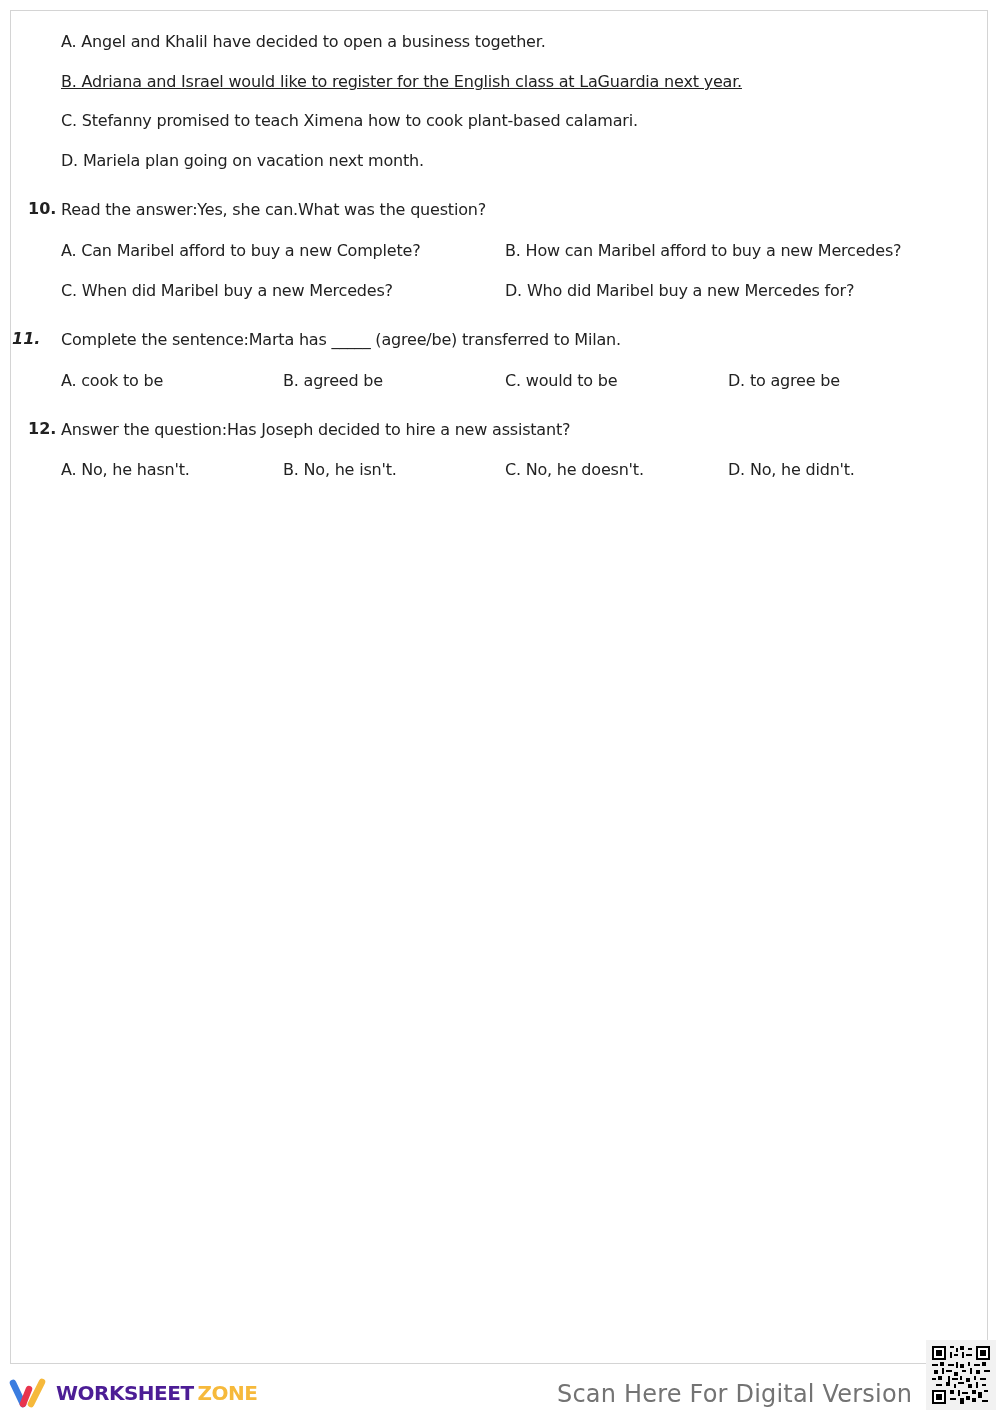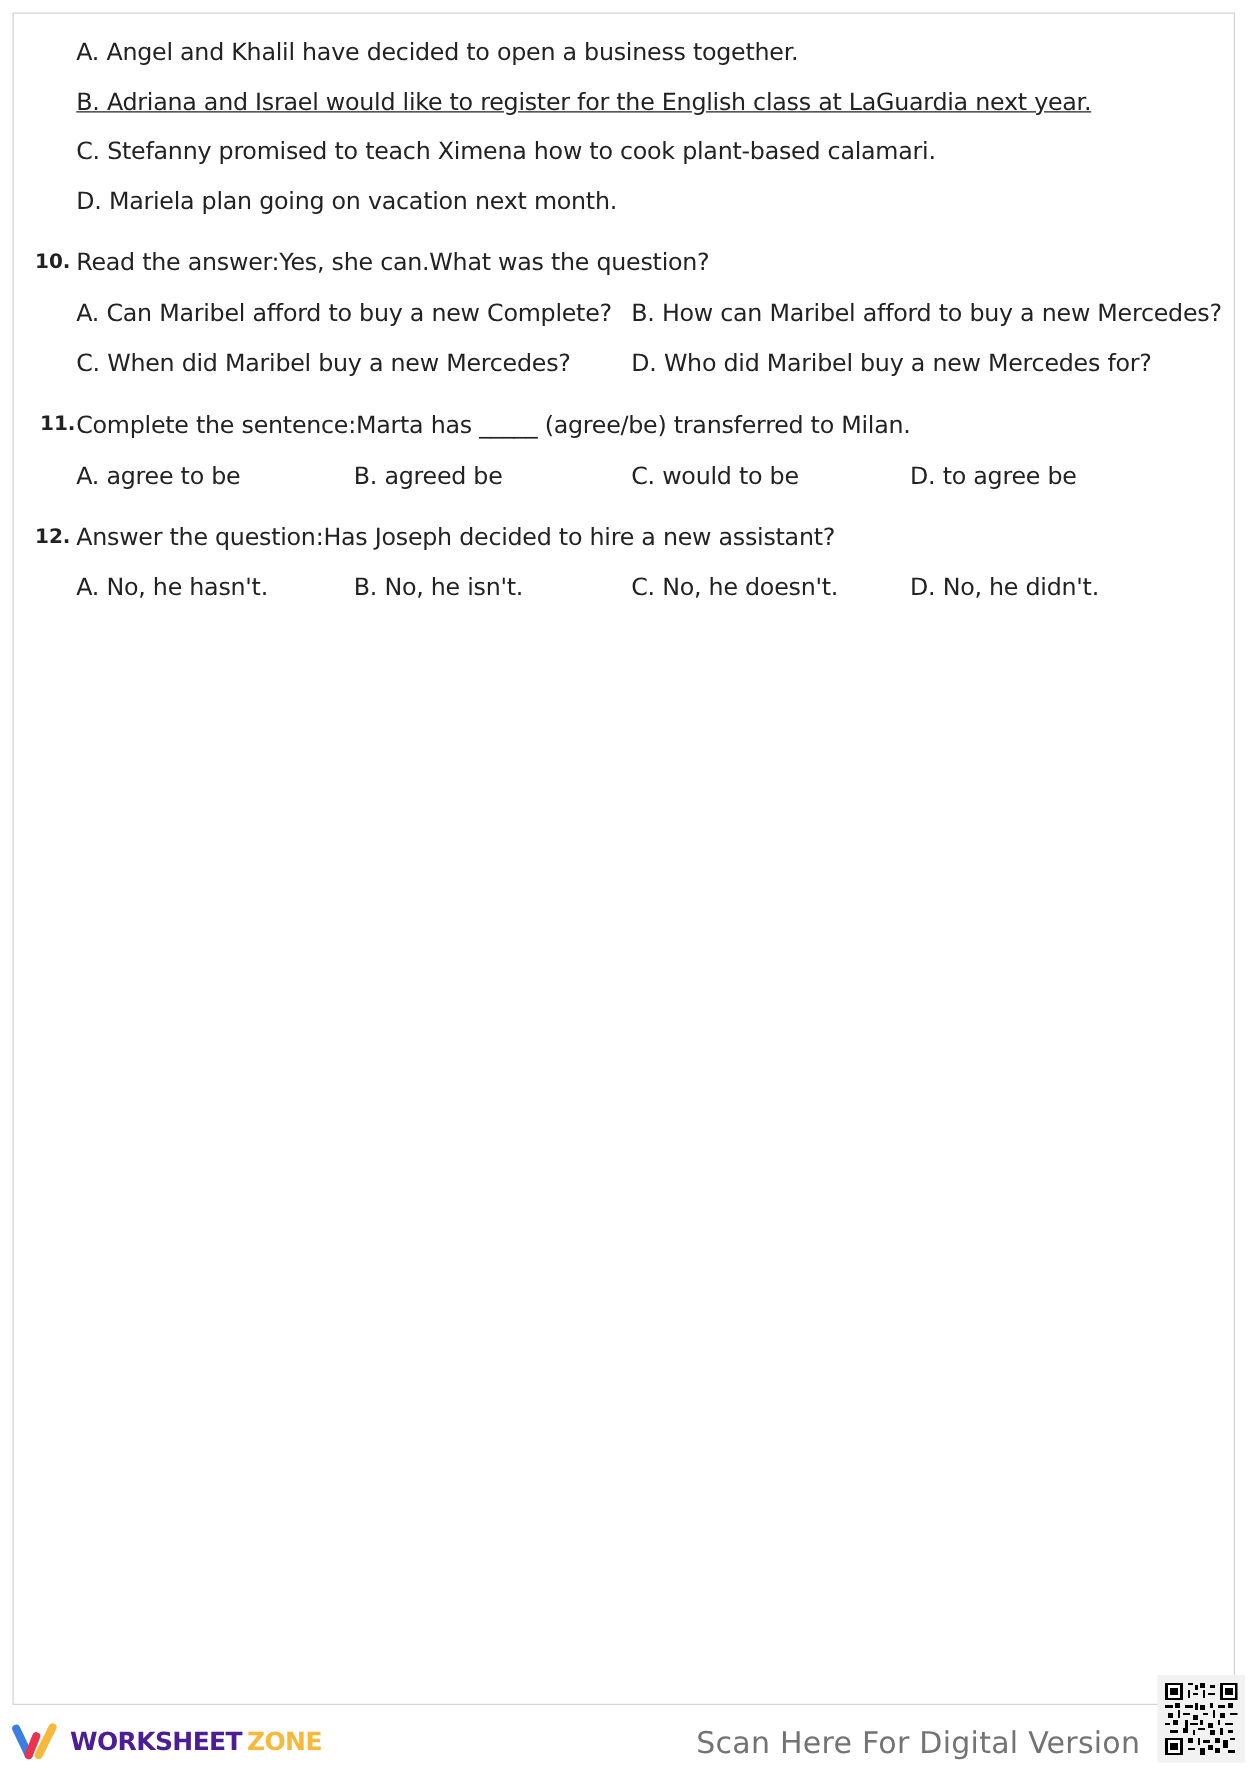--- a/index.html
+++ b/index.html
@@ -1,20 +1,20 @@
 <!DOCTYPE html>
 <html><head>
 <meta charset="utf-8">
 <style>
   html, body { margin:0; padding:0; background:#ffffff; }
   body { width:1000px; height:1414px; position:relative; overflow:hidden;
          font-family:"DejaVu Sans", sans-serif; color:#222; }
   .frame { position:absolute; left:10px; top:10px; width:978px; height:1354px;
            border:1px solid #d4d4d4; box-sizing:border-box; }
-  .line { position:absolute; font-size:19px; line-height:20px; white-space:nowrap; letter-spacing:-0.2px; }
+  .line { position:absolute; font-size:16px; line-height:20px; white-space:nowrap; letter-spacing:-0.2px; }
   .qnum { position:absolute; font-size:16px; font-weight:bold; line-height:20px; }
   .footer-logo { position:absolute; left:8px; top:1376px; height:34px; display:flex; align-items:center; }
   .logo-text { font-family:"DejaVu Sans", sans-serif; font-weight:bold; font-size:20px; letter-spacing:-0.5px; margin-left:6px; }
   .logo-w { color:#4c1d95; }
   .logo-z { color:#f6b93b; }
   .scan-text { position:absolute; left:557px; top:1380px; font-size:24px; color:#737373; white-space:nowrap; letter-spacing:0.2px; }
   .qr { position:absolute; left:926px; top:1340px; width:70px; height:70px; background:#f2f2f2; display:flex; align-items:center; justify-content:center; }
 </style>
 </head>
 <body>
@@ -26,23 +26,23 @@
 <div class="line" style="left:61px; top:111px;">C. Stefanny promised to teach Ximena how to cook plant-based calamari.</div>
 <div class="line" style="left:61px; top:151px;">D. Mariela plan going on vacation next month.</div>
 
 <div class="qnum" style="left:28px; top:199px;">10.</div>
 <div class="line" style="left:61px; top:200px;">Read the answer:Yes, she can.What was the question?</div>
 <div class="line" style="left:61px; top:241px;">A. Can Maribel afford to buy a new Complete?</div>
 <div class="line" style="left:505px; top:241px;">B. How can Maribel afford to buy a new Mercedes?</div>
 <div class="line" style="left:61px; top:281px;">C. When did Maribel buy a new Mercedes?</div>
 <div class="line" style="left:505px; top:281px;">D. Who did Maribel buy a new Mercedes for?</div>
 
-<div class="qnum" style="left:32px; top:329px;">11.</div>
+<div class="qnum" style="left:12px; top:329px;font-style:italic;">11.</div>
 <div class="line" style="left:61px; top:330px;">Complete the sentence:Marta has _____ (agree/be) transferred to Milan.</div>
-<div class="line" style="left:61px; top:371px;">A. agree to be</div>
+<div class="line" style="left:61px; top:371px;">A. cook to be</div>
 <div class="line" style="left:283px; top:371px;">B. agreed be</div>
 <div class="line" style="left:505px; top:371px;">C. would to be</div>
 <div class="line" style="left:728px; top:371px;">D. to agree be</div>
 
 <div class="qnum" style="left:28px; top:419px;">12.</div>
 <div class="line" style="left:61px; top:420px;">Answer the question:Has Joseph decided to hire a new assistant?</div>
 <div class="line" style="left:61px; top:460px;">A. No, he hasn't.</div>
 <div class="line" style="left:283px; top:460px;">B. No, he isn't.</div>
 <div class="line" style="left:505px; top:460px;">C. No, he doesn't.</div>
 <div class="line" style="left:728px; top:460px;">D. No, he didn't.</div>

